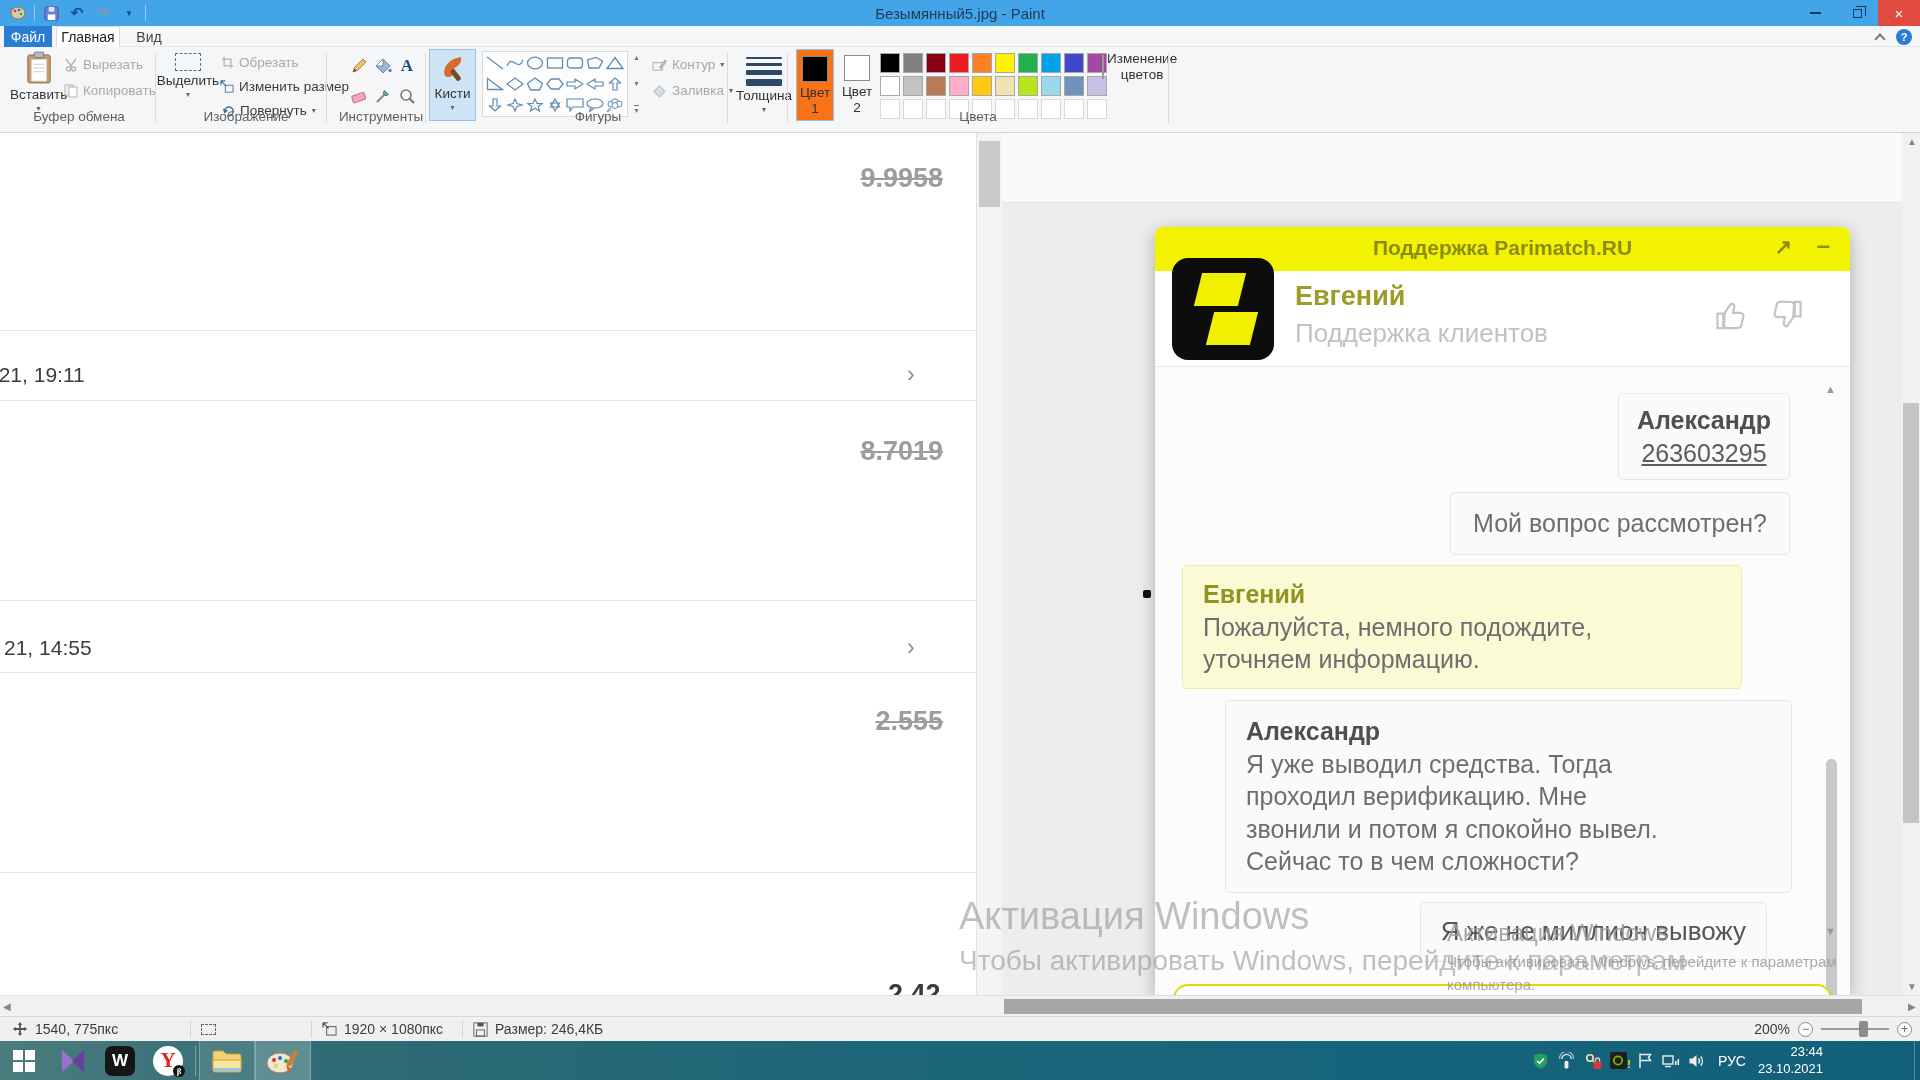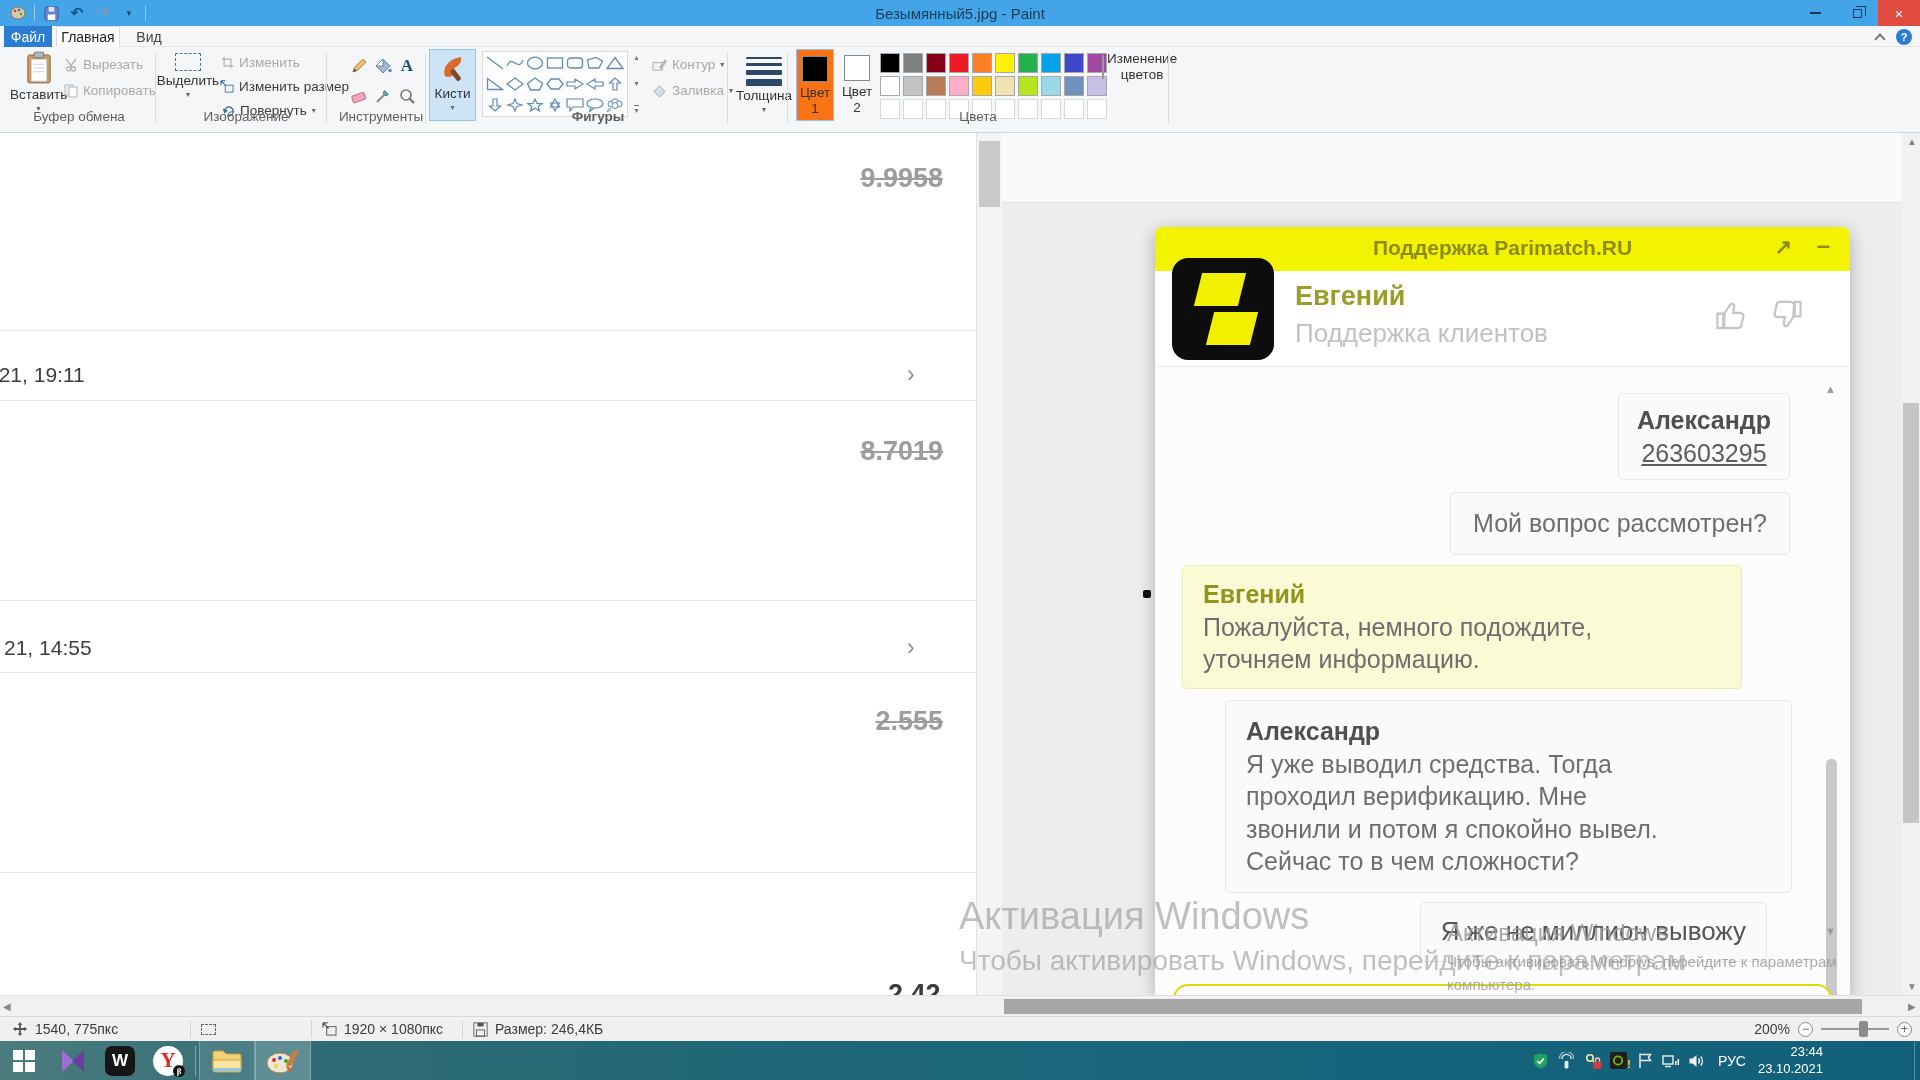--- a/index.html
+++ b/index.html
@@ -221,21 +221,21 @@
 
     <div class="bigbtn" style="left:163px; top:6px; width:50px;">
       <span class="dashed-rect"></span>
       <span>Выделить</span>
       <span class="caret">▾</span>
     </div>
     <div class="smallbtn disabled" style="left:221px; top:8px;">
       <svg width="13" height="13" viewBox="0 0 17 17">
           <path d="M4 1 V13 H16 M1 4 H13 V16" stroke="#b0b0b0" stroke-width="1.6" fill="none"></path>
         </svg>
-      <span>Изменить</span>
+      <span>Обрезать</span>
     </div>
     <div class="smallbtn" style="left:220px; top:32px;">
       <svg width="14" height="13" viewBox="0 0 16 15">
           <rect x="6" y="6" width="9" height="8" fill="none" stroke="#3f6c99"></rect>
           <path d="M1 1 h5 M1 1 v5 M1 1 L7 7" stroke="#3f6c99" fill="none" stroke-width="1.3"></path>
         </svg>
       <span>Изменить размер</span>
     </div>
     <div class="smallbtn" style="left:221px; top:56px;">
       <svg width="14" height="14" viewBox="0 0 16 16">
@@ -378,21 +378,21 @@
       <span>Контур</span>
       <span class="caret">▾</span>
     </div>
     <div class="smallbtn disabled" style="left:652px; top:36px;">
       <svg width="15" height="14" viewBox="0 0 16 15">
           <path d="M8 2 L14 8 L8 14 L2 8 Z" fill="#d5dde5" stroke="#a0a8b0"></path>
         </svg>
       <span>Заливка</span>
       <span class="caret">▾</span>
     </div>
-    <div class="grp-label" style="left:548px; width:100px;font-weight:bold;">Фигуры</div>
+    <div class="grp-label" style="left:548px; width:100px;">Фигуры</div>
     <div class="vsep" style="left:727px;"></div>
 
     <div class="bigbtn" style="left:736px; top:10px;">
       <span class="thick-icon">
           <div style="height:2px;"></div>
           <div style="height:3px;"></div>
           <div style="height:5px;"></div>
           <div style="height:7px;"></div>
         </span>
       <span>Толщина</span>

